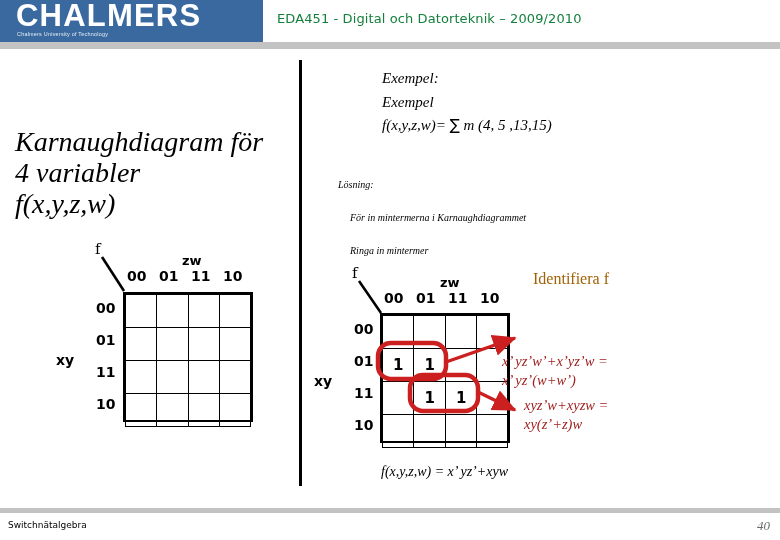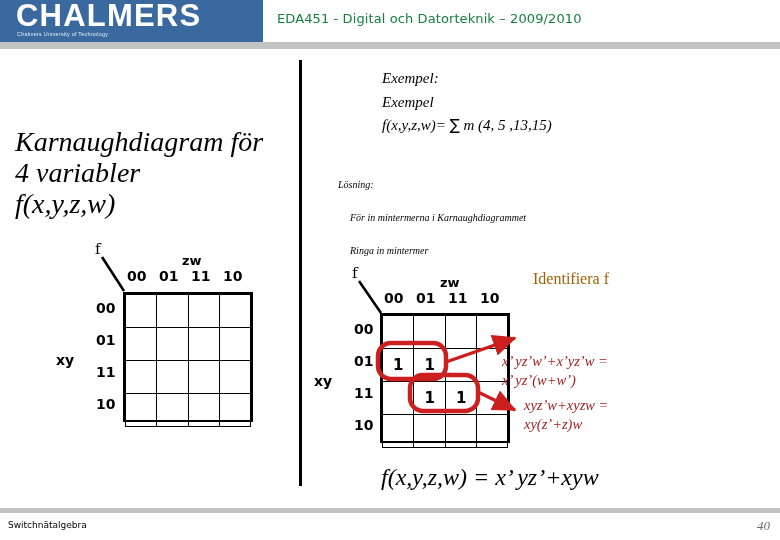--- a/index.html
+++ b/index.html
@@ -109,21 +109,21 @@
     white-space:nowrap;
   }
   .ident{
     position:absolute;left:533px;top:270px;
     font-family:"Liberation Serif","DejaVu Serif",serif;
     font-size:16px;color:#a16207;white-space:nowrap;
   }
   .bottom-eq{
     position:absolute;left:381px;top:464px;
     font-family:"Liberation Serif","DejaVu Serif",serif;
-    font-style:italic;font-size:24px;color:#000;white-space:nowrap;text-align:right;
+    font-style:italic;font-size:14px;color:#000;white-space:nowrap;text-align:right;
   }
 
   
   .overlay{position:absolute;left:0;top:0;width:780px;height:540px;pointer-events:none;}
 
   
   .foot-rule{
     position:absolute;left:0;top:508px;width:780px;height:5px;background:#c3c3c3;
   }
   .foot-left{

